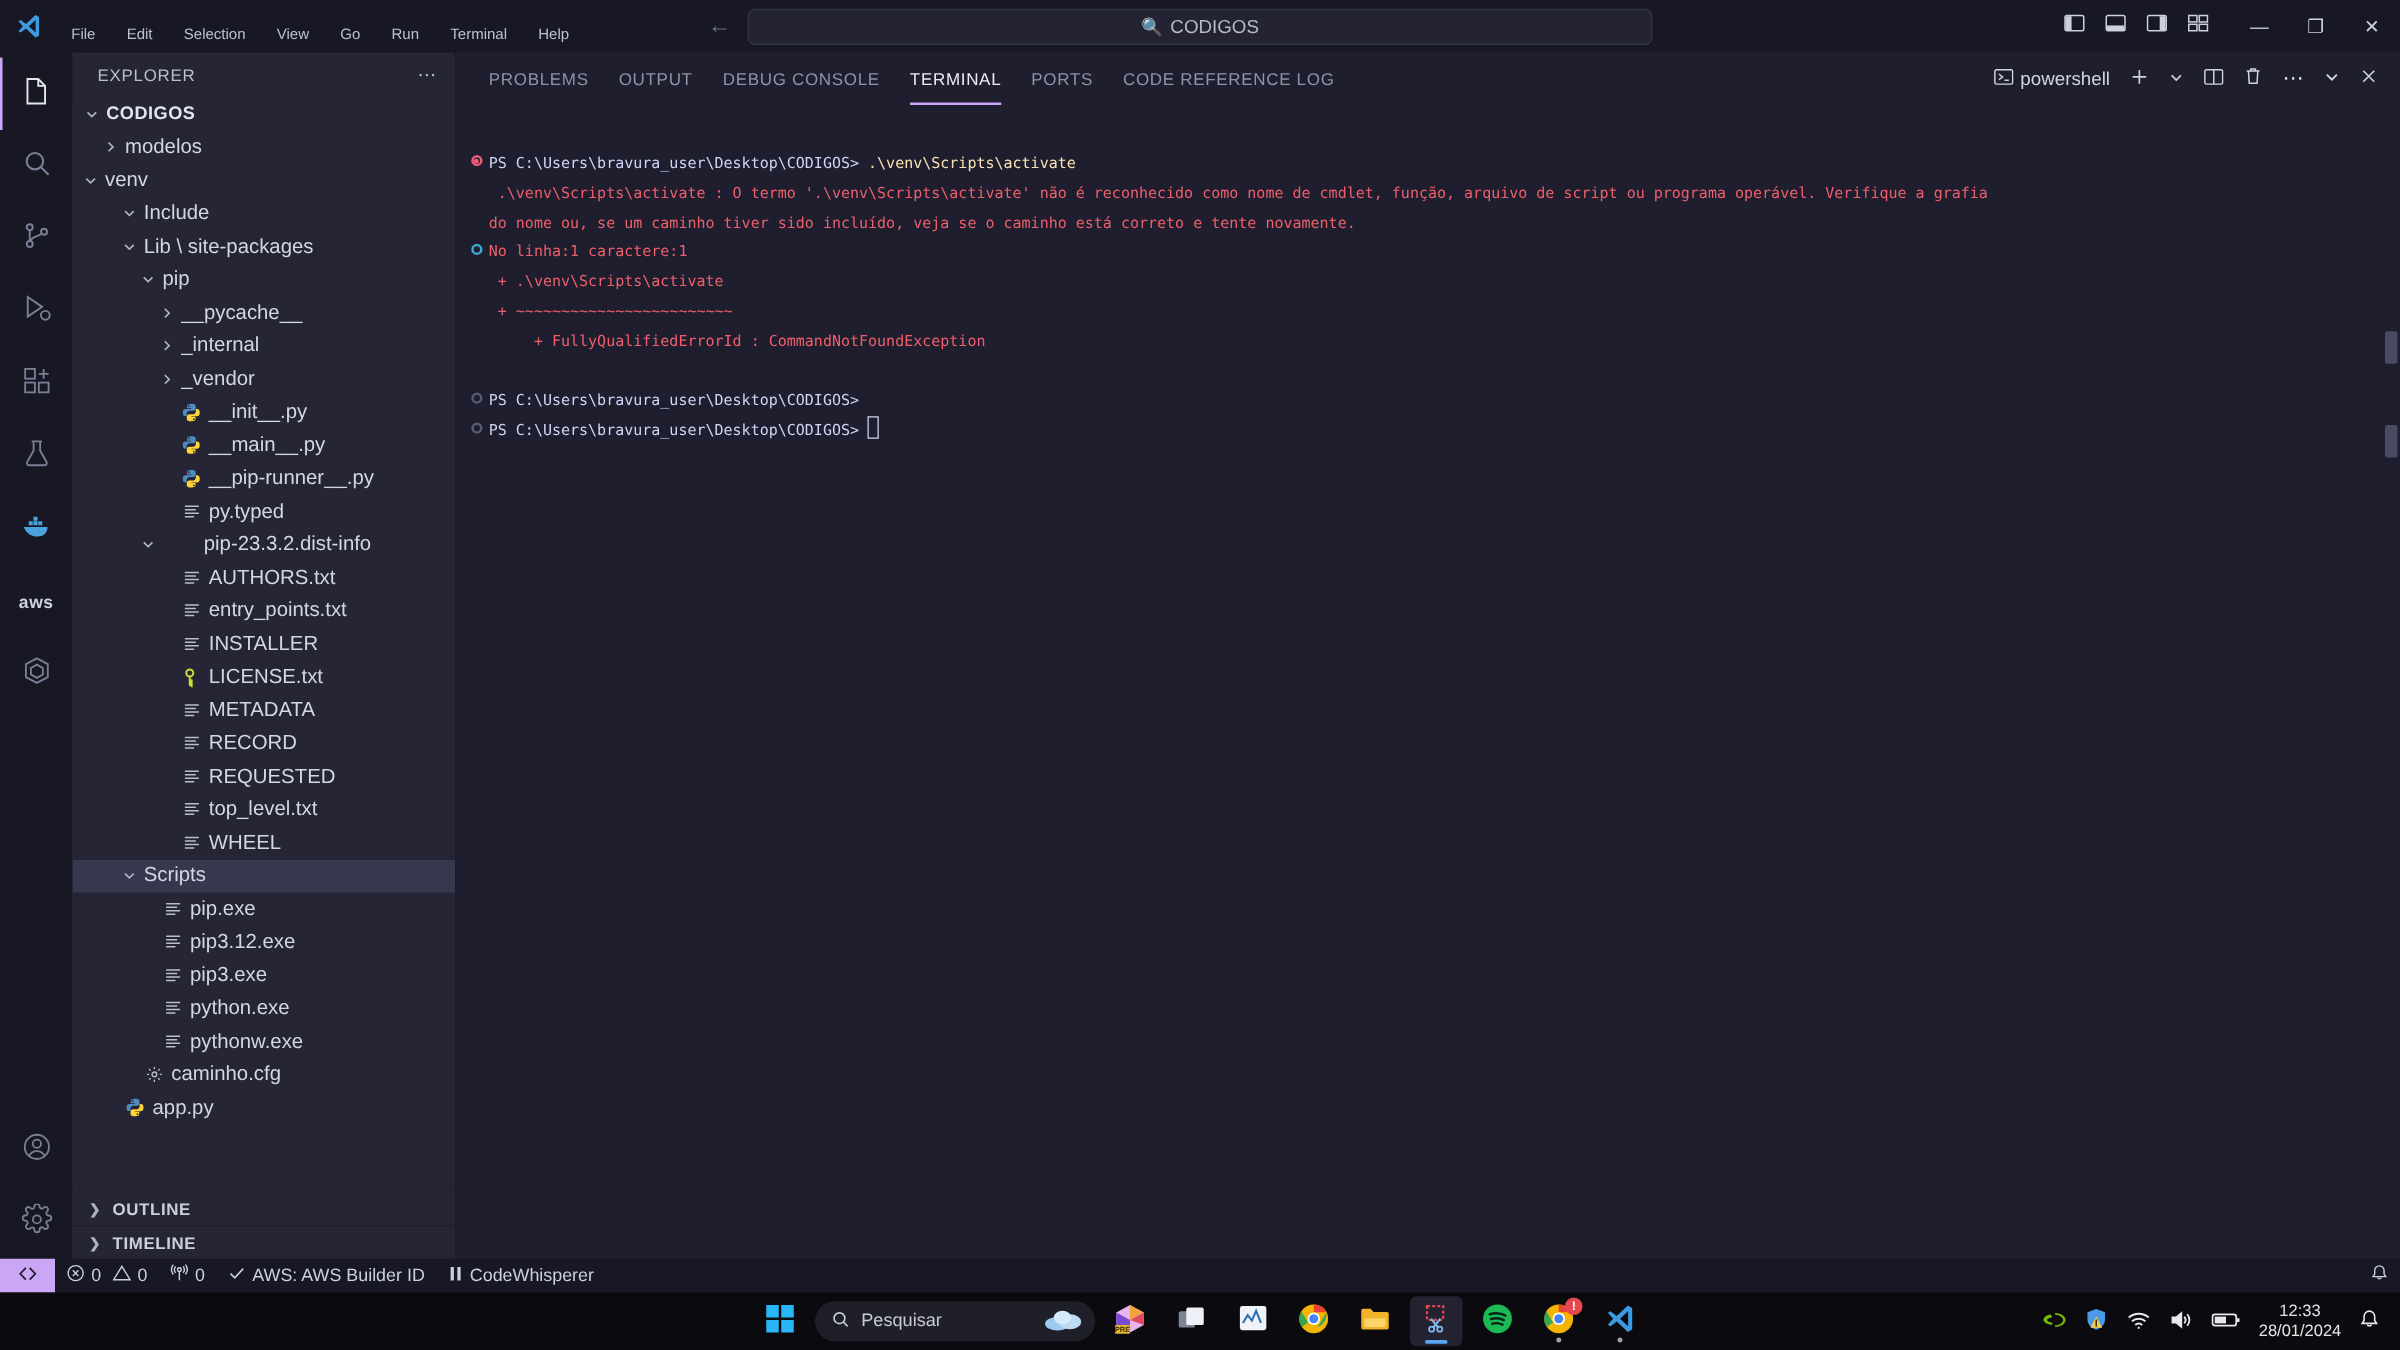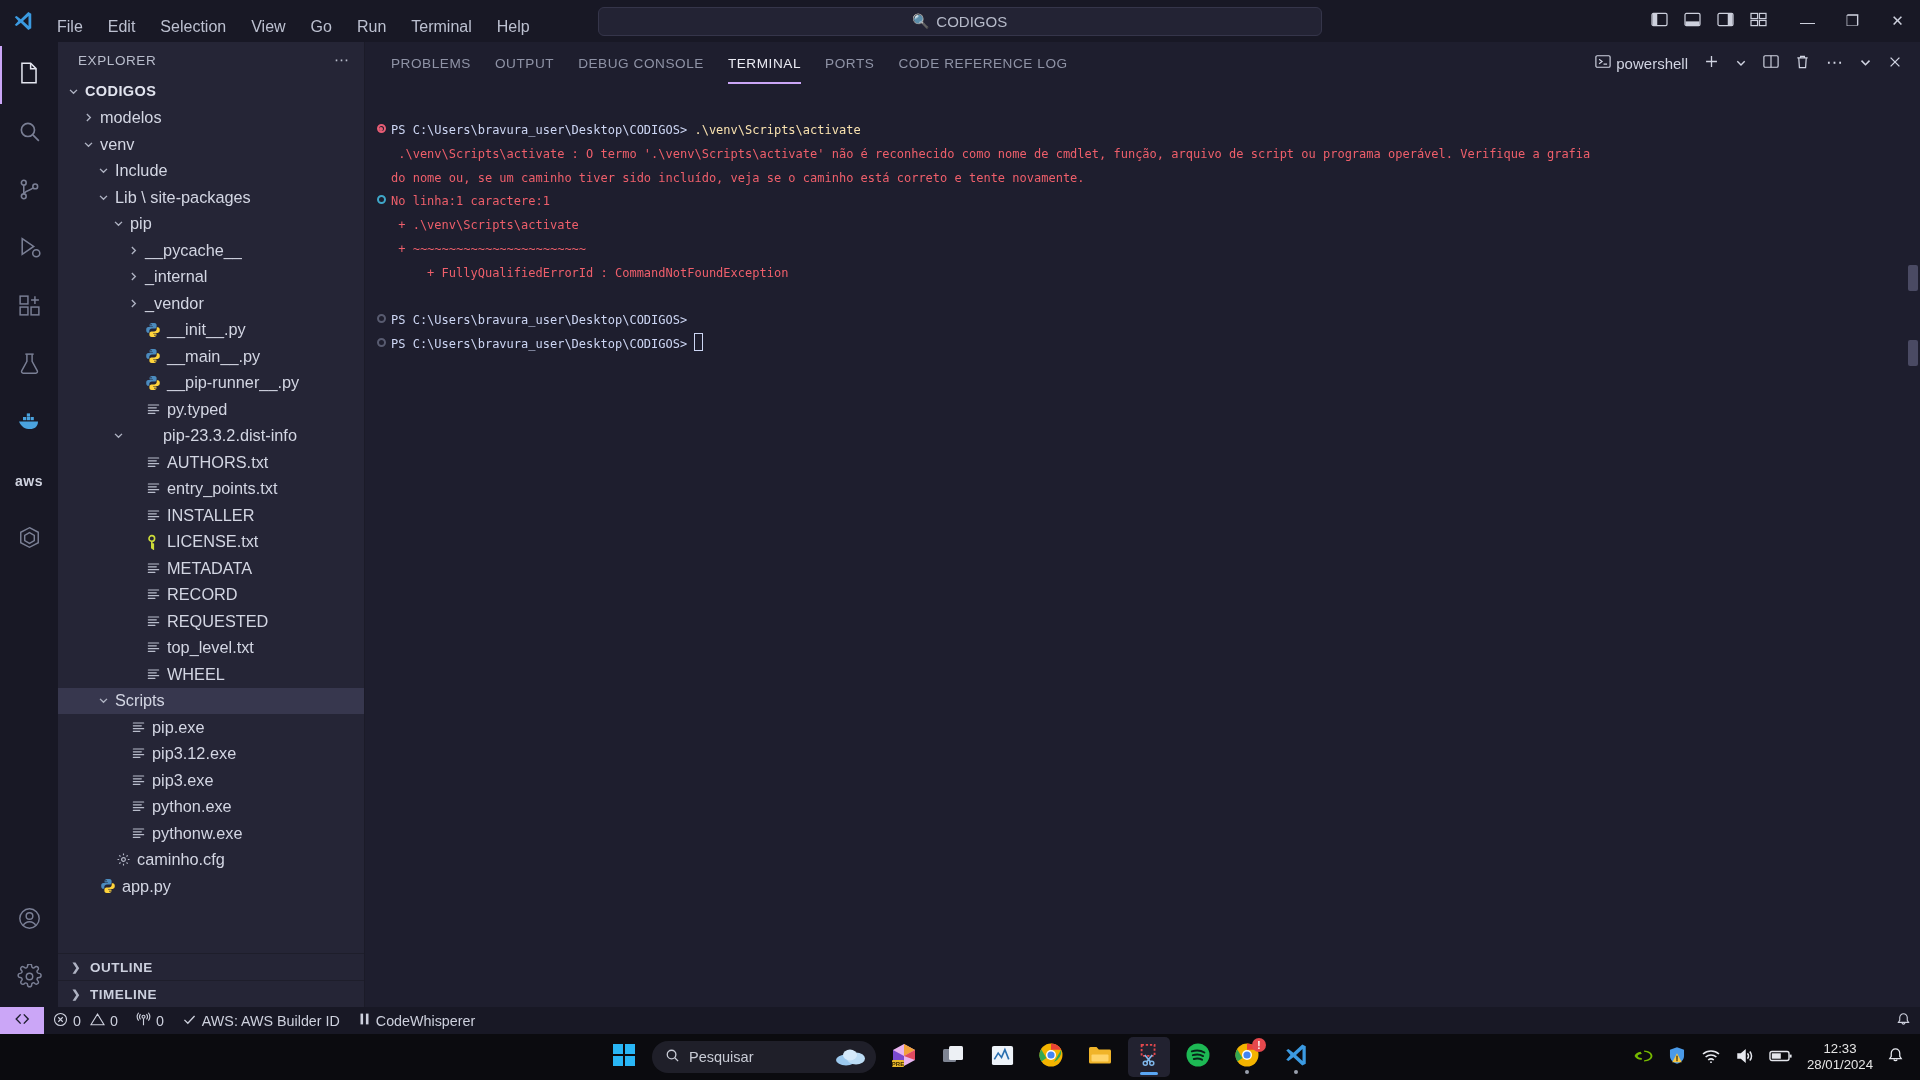--- a/index.html
+++ b/index.html
@@ -14,21 +14,21 @@
   
   .titlebar {
     height: 42px; flex: 0 0 42px;
     background: #181825;
     display: flex; align-items: center;
     color: #9fa3b5; font-size: 16px;
     position: relative;
   }
   .vscode-logo { width: 46px; display:flex; align-items:center; justify-content:center; }
   .menu { display: flex; align-items: center; gap: 3px; }
-  .menu-item { padding: 4px 11px; border-radius: 4px; font-size: 16px; color:#bcc0d0; cursor: default; margin-top: 12px; }
+  .menu-item { padding: 4px 11px; border-radius: 4px; font-size: 12px; color:#bcc0d0; cursor: default; margin-top: 12px; }
 
   .nav-arrows { display:flex; gap: 18px; margin-left: 100px; color:#6c7086; font-size:19px; }
   .nav-arrow { cursor: default; }
 
   .cmdcenter {
     position: absolute; left: 50%; transform: translateX(-50%);
     width: 724px; height: 29px;
     background: #232334; border: 1px solid #35354a; border-radius: 6px;
     display: flex; align-items: center; justify-content: center;
     gap: 6px; color: #b6bac9; font-size: 15px;
@@ -346,21 +346,21 @@
             <span class="lbl">CODIGOS</span>
           </div>
           <div class="row" style="padding-left: 21px;">
             <span class="chev">
               <svg width="11" height="11" viewBox="0 0 12 12" fill="none" stroke="#b0b4c4" stroke-width="1.45">
                 <path d="M4.2 2.2 8 6l-3.8 3.8"></path>
               </svg>
             </span>
             <span class="lbl">modelos</span>
           </div>
-          <div class="row" style="padding-left: 21px;">
+          <div class="row" style="padding-left: 5px;">
             <span class="chev">
               <svg width="11" height="11" viewBox="0 0 12 12" fill="none" stroke="#b0b4c4" stroke-width="1.45">
                 <path d="M2.2 4.2 6 8l3.8-3.8"></path>
               </svg>
             </span>
             <span class="lbl">venv</span>
           </div>
           <div class="row" style="padding-left: 36px;">
             <span class="chev">
               <svg width="11" height="11" viewBox="0 0 12 12" fill="none" stroke="#b0b4c4" stroke-width="1.45">

